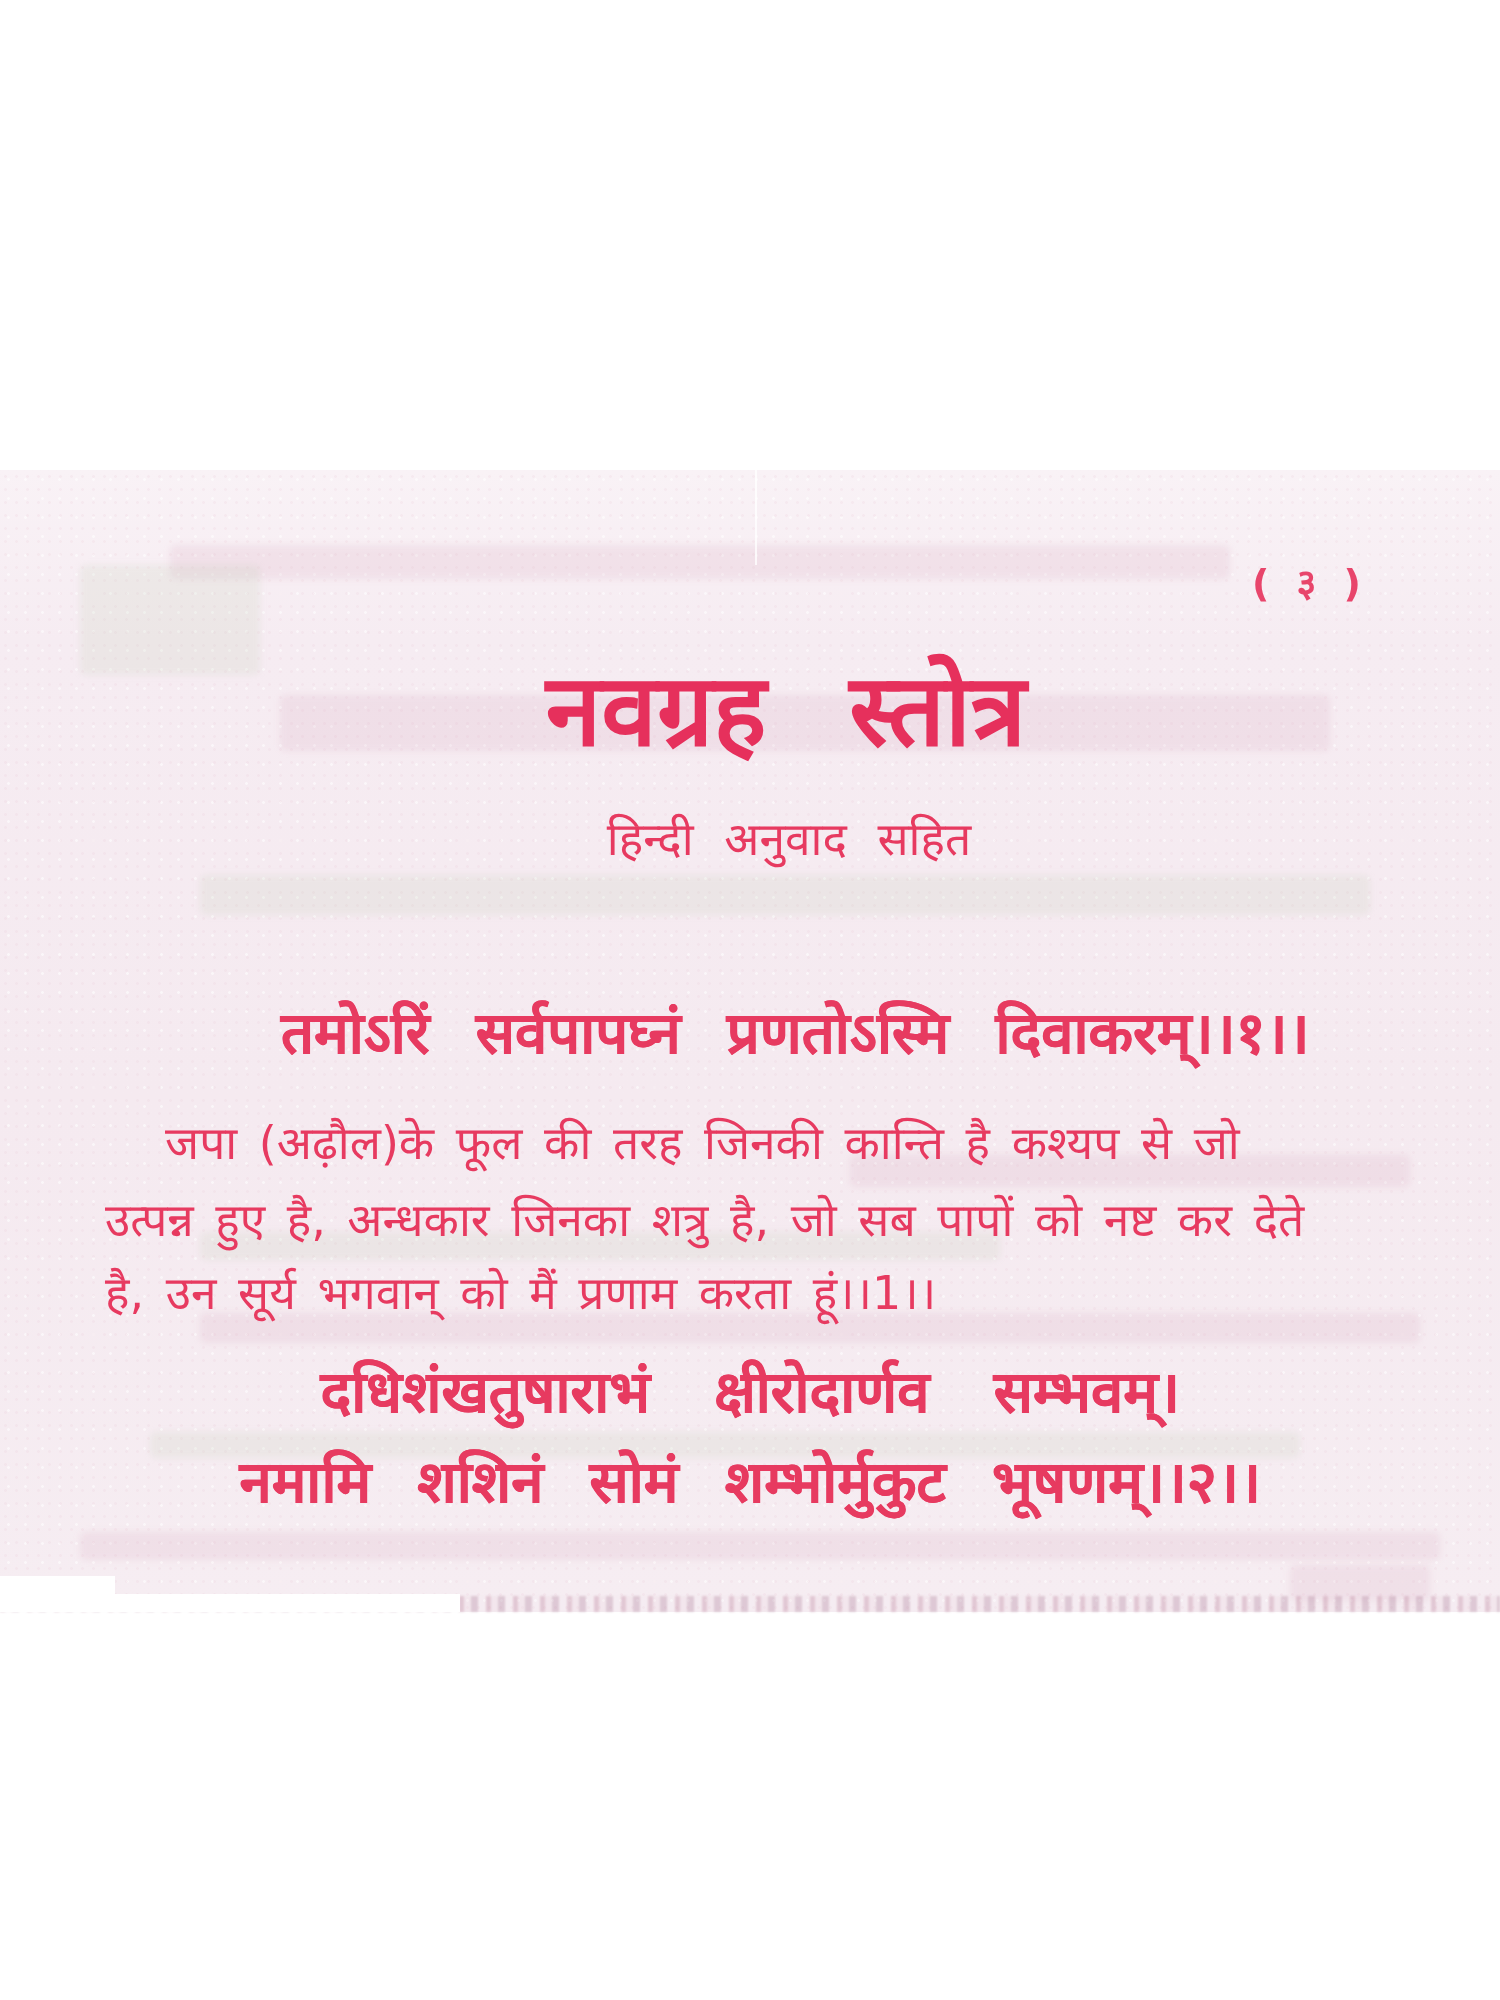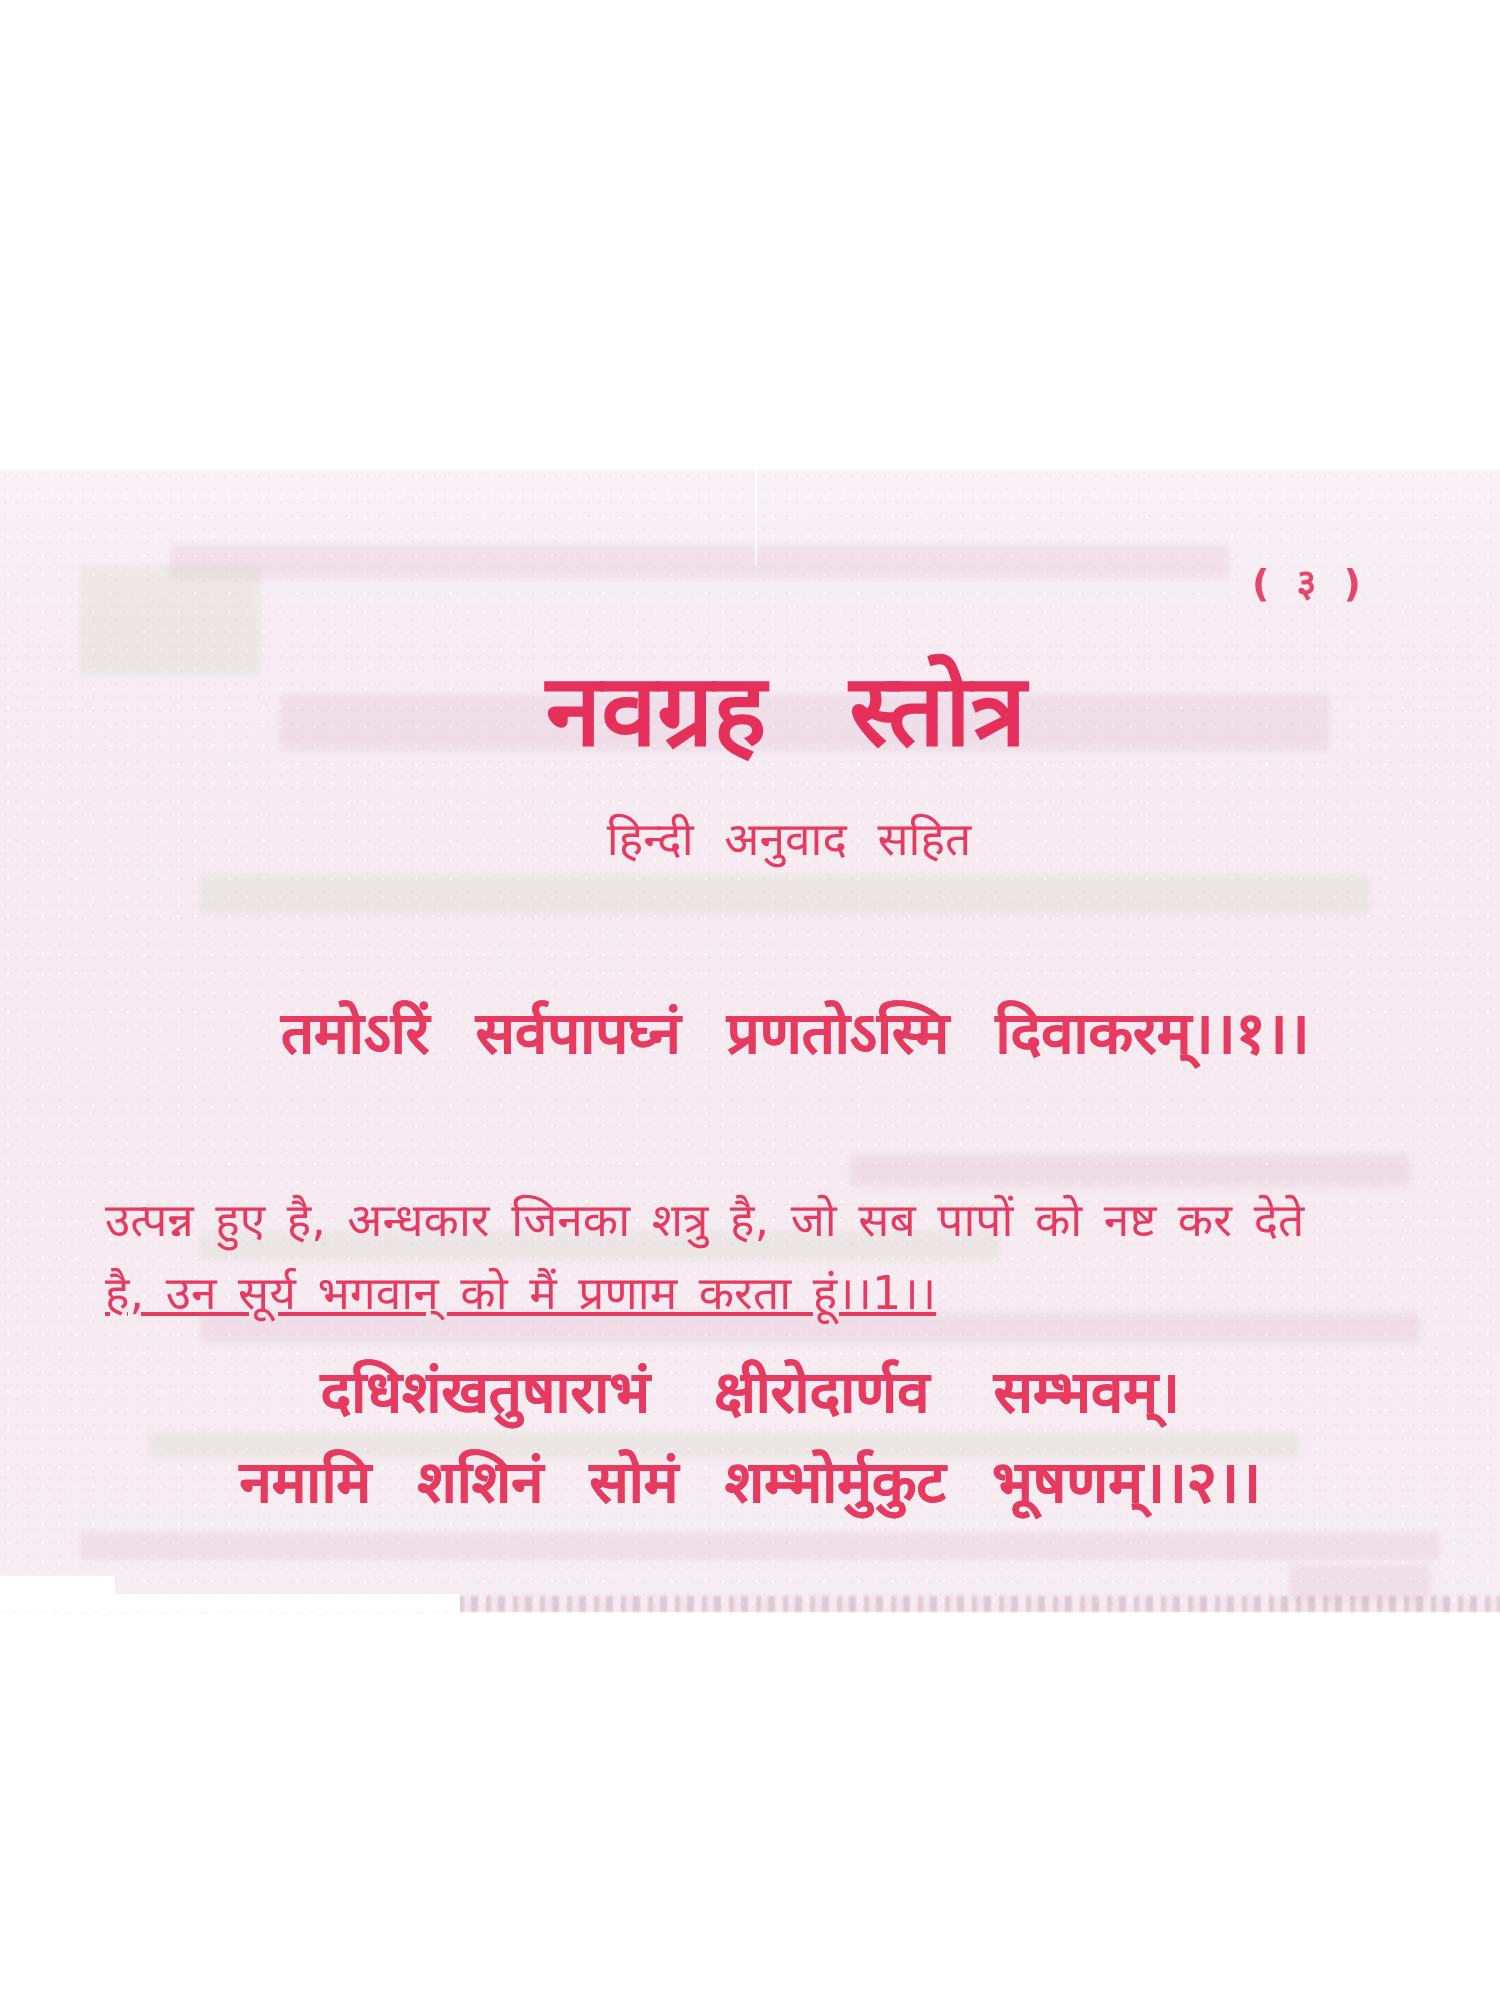--- a/index.html
+++ b/index.html
@@ -142,21 +142,21 @@
   .hindi {
     position: absolute;
     font-size: 46px;
     font-weight: 400;
     word-spacing: 7px;
     line-height: 1.25;
     white-space: nowrap;
   }
   .h-l1 { top: 645px; left: 165px; }
   .h-l2 { top: 722px; left: 105px; }
-  .h-l3 { top: 795px; left: 105px; text-decoration: underline; }
+  .h-l3 { top: 795px; left: 105px; }
 </style>
 </head>
 <body>
 
 <div id="canvas">
   <div id="scan-page">
 
     <div class="ghost pinkish g1"></div>
     <div class="ghost greenish g2"></div>
     <div class="ghost pinkish g3"></div>
@@ -170,20 +170,21 @@
     <div class="crease-line"></div>
 
     <div class="page-number">( ३ )</div>
 
     <h1 class="doc-title ink">नवग्रह स्तोत्र</h1>
 
     <div class="doc-subtitle ink">हिन्दी अनुवाद सहित</div>
 
     <div class="verse ink v1l2">तमोऽरिं सर्वपापघ्नं प्रणतोऽस्मि दिवाकरम्।।१।।</div>
 
+    <div class="hindi ink h-l1">जपा (अढ़ौल)के फूल की तरह जिनकी कान्ति है कश्यप से जो</div>
     <div class="hindi ink h-l2">उत्पन्न हुए है, अन्धकार जिनका शत्रु है, जो सब पापों को नष्ट कर देते</div>
     <div class="hindi ink h-l3">है, उन सूर्य भगवान् को मैं प्रणाम करता हूं।।1।।</div>
 
     <div class="verse ink v2l1">दधिशंखतुषाराभं क्षीरोदार्णव सम्भवम्।</div>
     <div class="verse ink v2l2">नमामि शशिनं सोमं शम्भोर्मुकुट भूषणम्।।२।।</div>
 
     <div class="page-bottom-edge"></div>
     <div class="corner-notch-2"></div>
     <div class="corner-notch-1"></div>
   </div>

